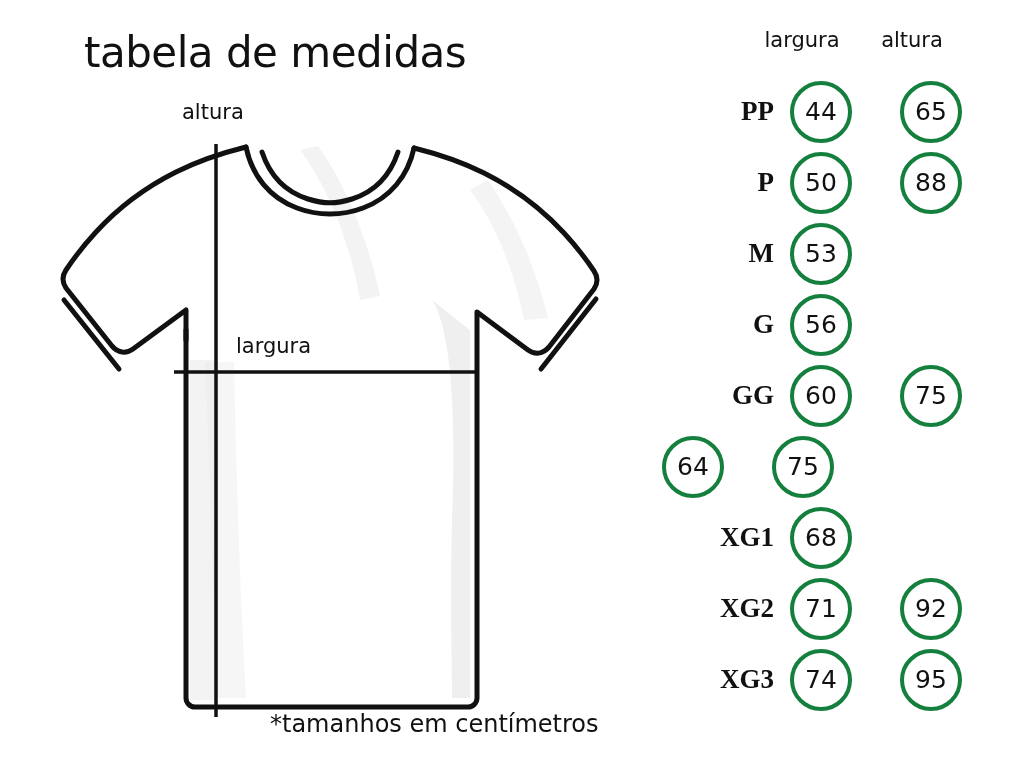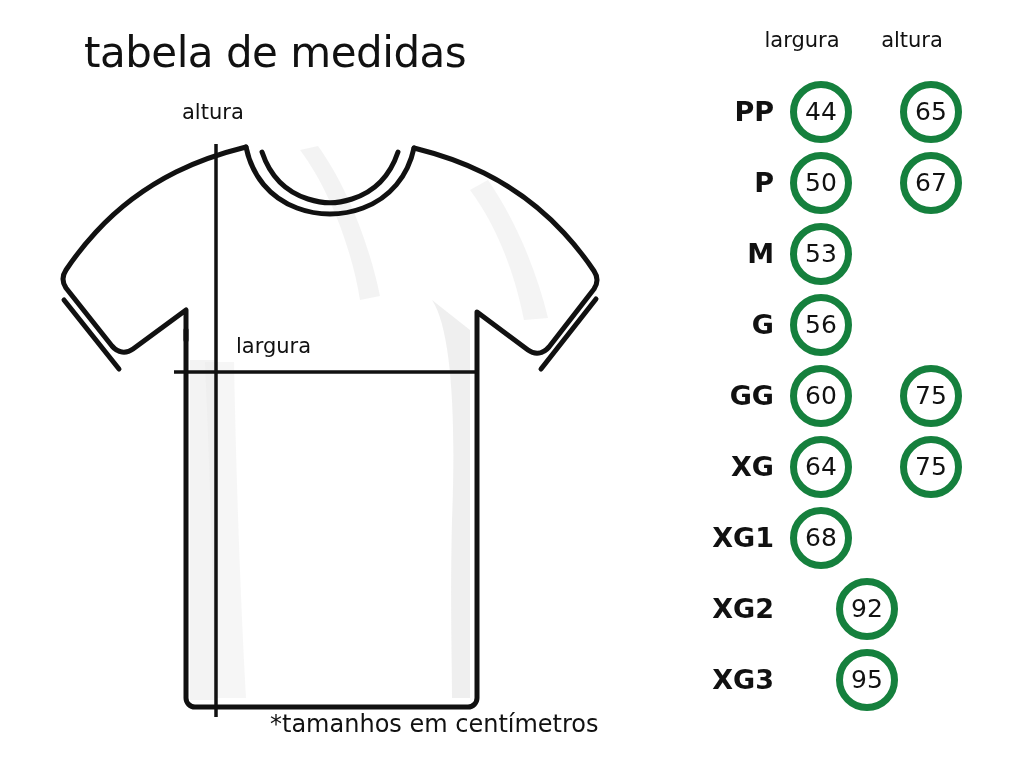--- a/index.html
+++ b/index.html
@@ -108,26 +108,27 @@
   }
 
   .size-label {
     width: 128px;
     text-align: right;
     padding-right: 14px;
     font-size: 27px;
     font-weight: 700;
     color: #111111;
     box-sizing: border-box;
+    font-family: Liberation Serif, serif;
   }
 
   .bubble {
     width: 62px;
     height: 62px;
-    border: 7px solid #15803d;
+    border: 4px solid #15803d;
     border-radius: 50%;
     display: flex;
     align-items: center;
     justify-content: center;
     font-size: 25px;
     color: #111111;
     box-sizing: border-box;
   }
 
   .bubble.largura { margin-left: 2px; }
@@ -213,56 +214,57 @@
 
       <div class="row">
         <div class="size-label">PP</div>
         <div class="bubble largura">44</div>
         <div class="bubble altura">65</div>
       </div>
 
       <div class="row">
         <div class="size-label">P</div>
         <div class="bubble largura">50</div>
-        <div class="bubble altura">67</div>
+        <div class="bubble altura">88</div>
       </div>
 
       <div class="row">
         <div class="size-label">M</div>
         <div class="bubble largura">53</div>
       </div>
 
       <div class="row">
         <div class="size-label">G</div>
         <div class="bubble largura">56</div>
       </div>
 
       <div class="row">
         <div class="size-label">GG</div>
         <div class="bubble largura">60</div>
         <div class="bubble altura">75</div>
       </div>
 
       <div class="row">
-        <div class="size-label">XG</div>
         <div class="bubble largura">64</div>
         <div class="bubble altura">75</div>
       </div>
 
       <div class="row">
         <div class="size-label">XG1</div>
         <div class="bubble largura">68</div>
       </div>
 
       <div class="row">
         <div class="size-label">XG2</div>
+        <div class="bubble largura">71</div>
         <div class="bubble altura">92</div>
       </div>
 
       <div class="row">
         <div class="size-label">XG3</div>
+        <div class="bubble largura">74</div>
         <div class="bubble altura">95</div>
       </div>
 
     </div>
   </div>
 
 </div>
 
 </body></html>

